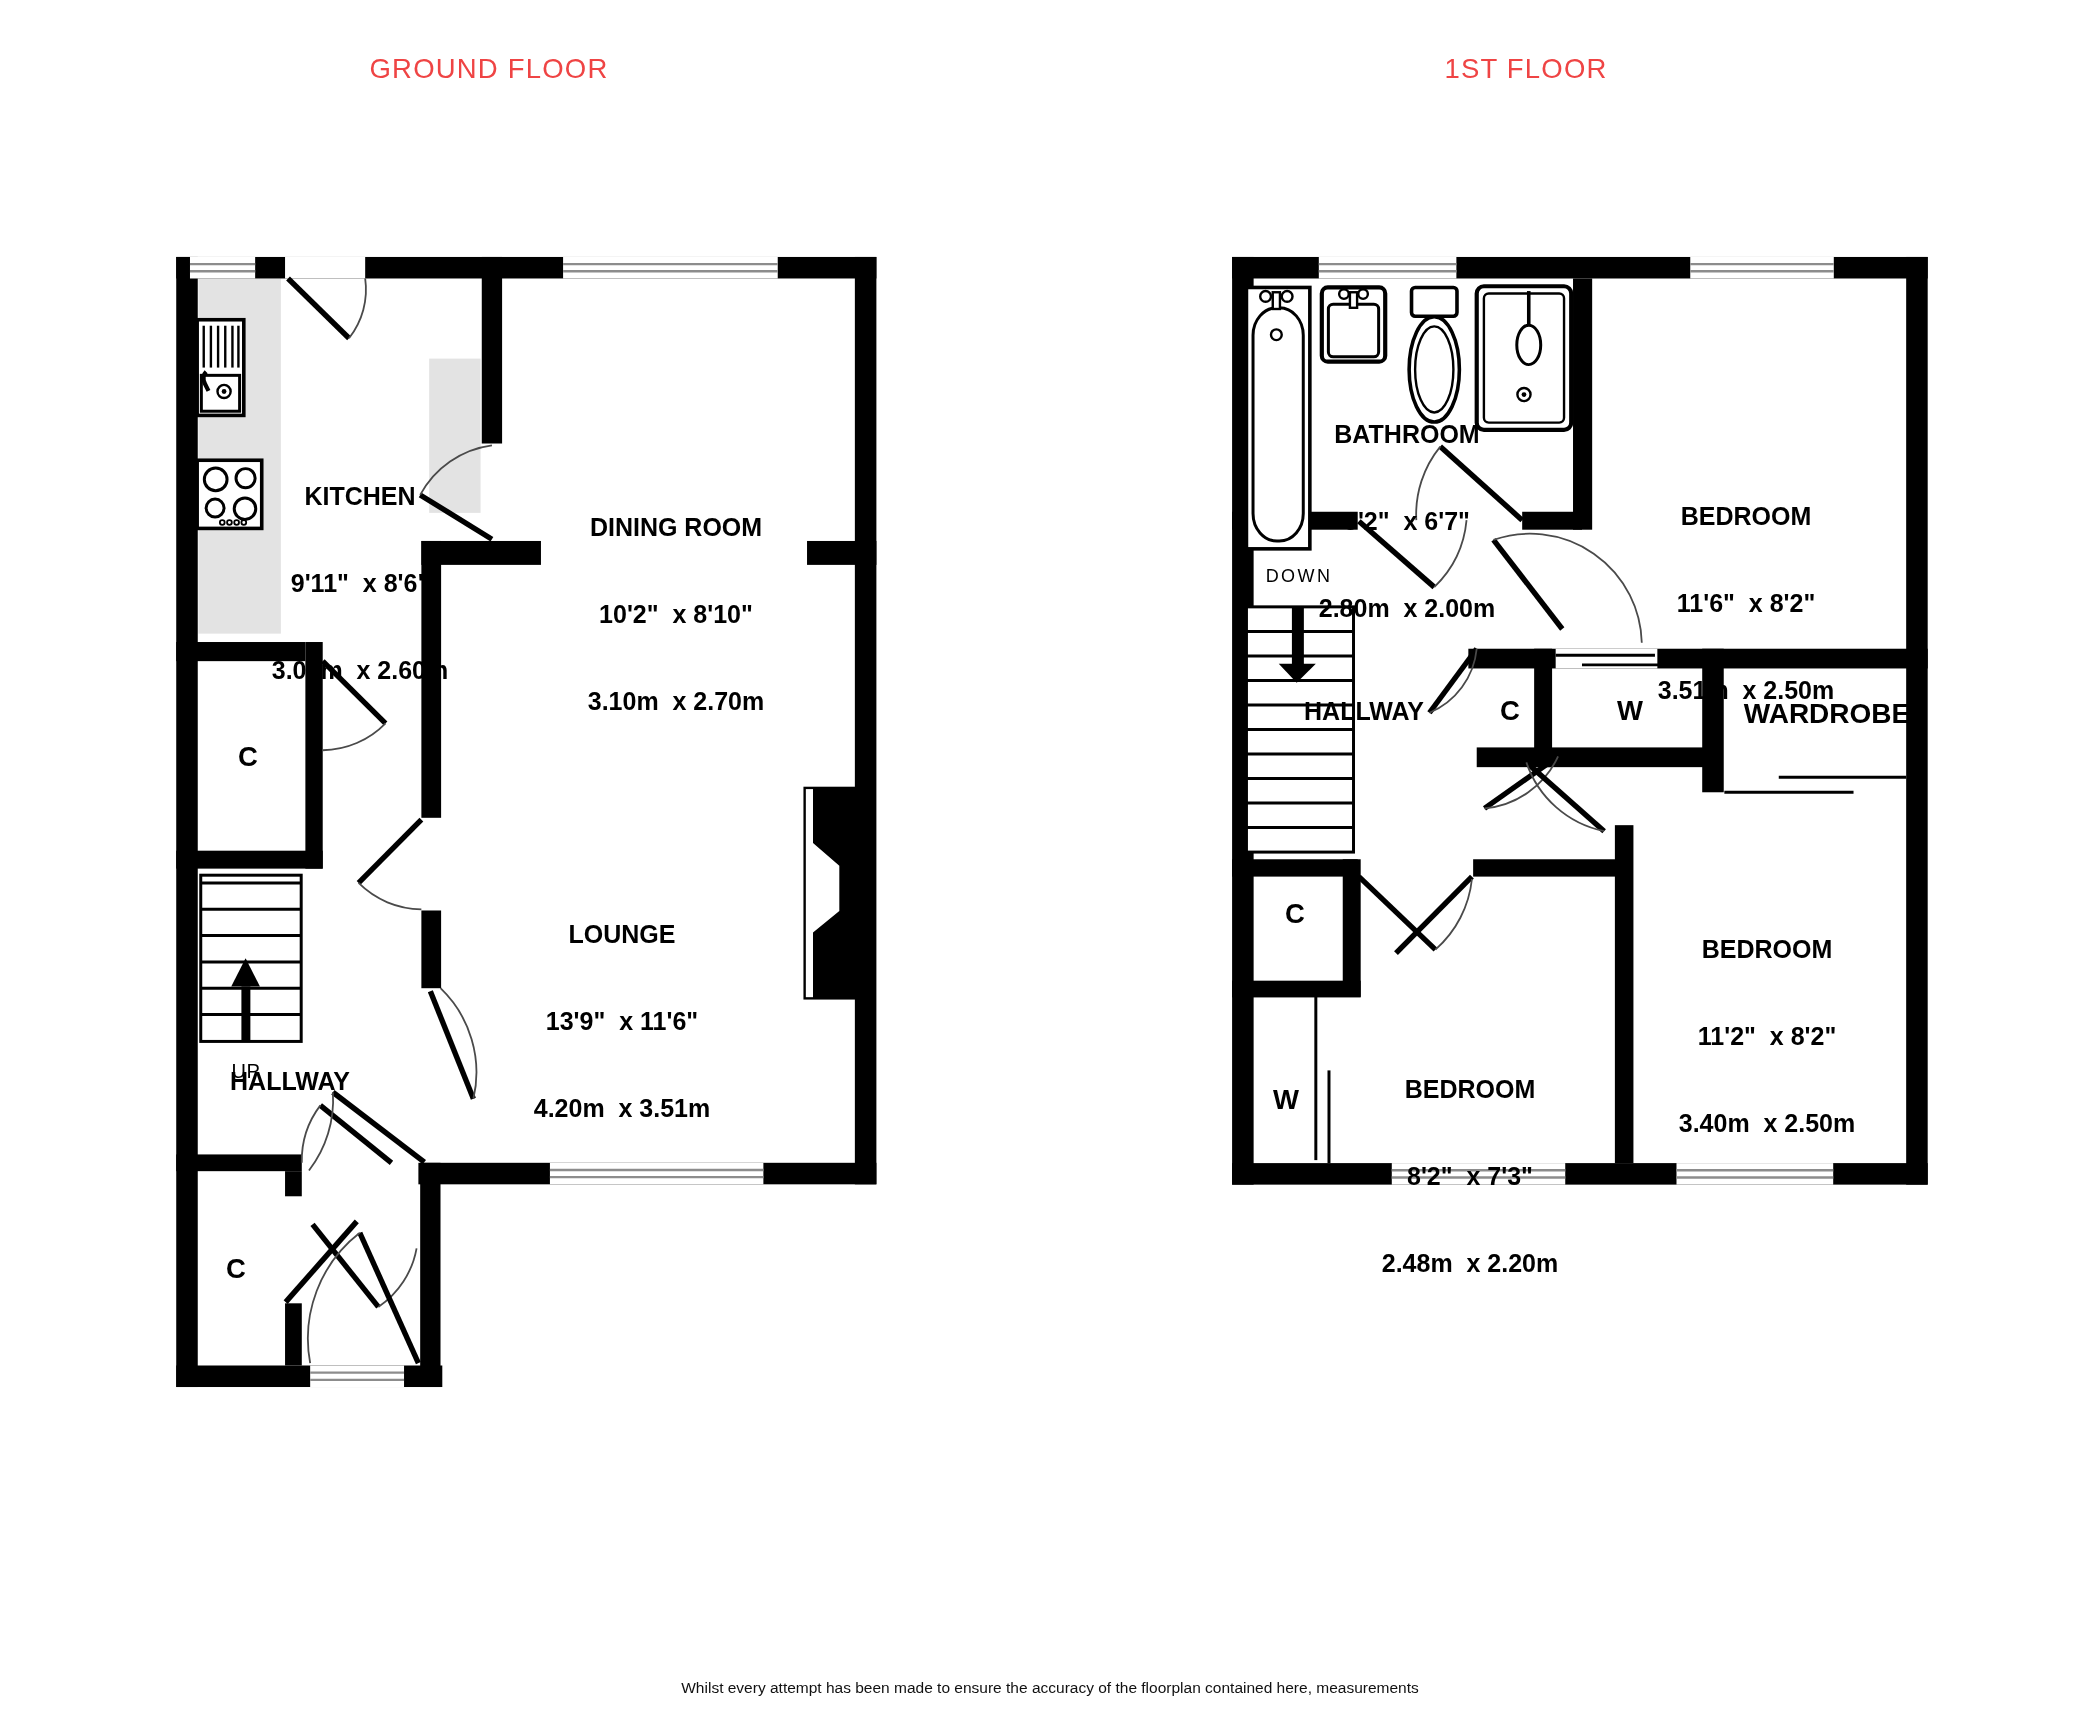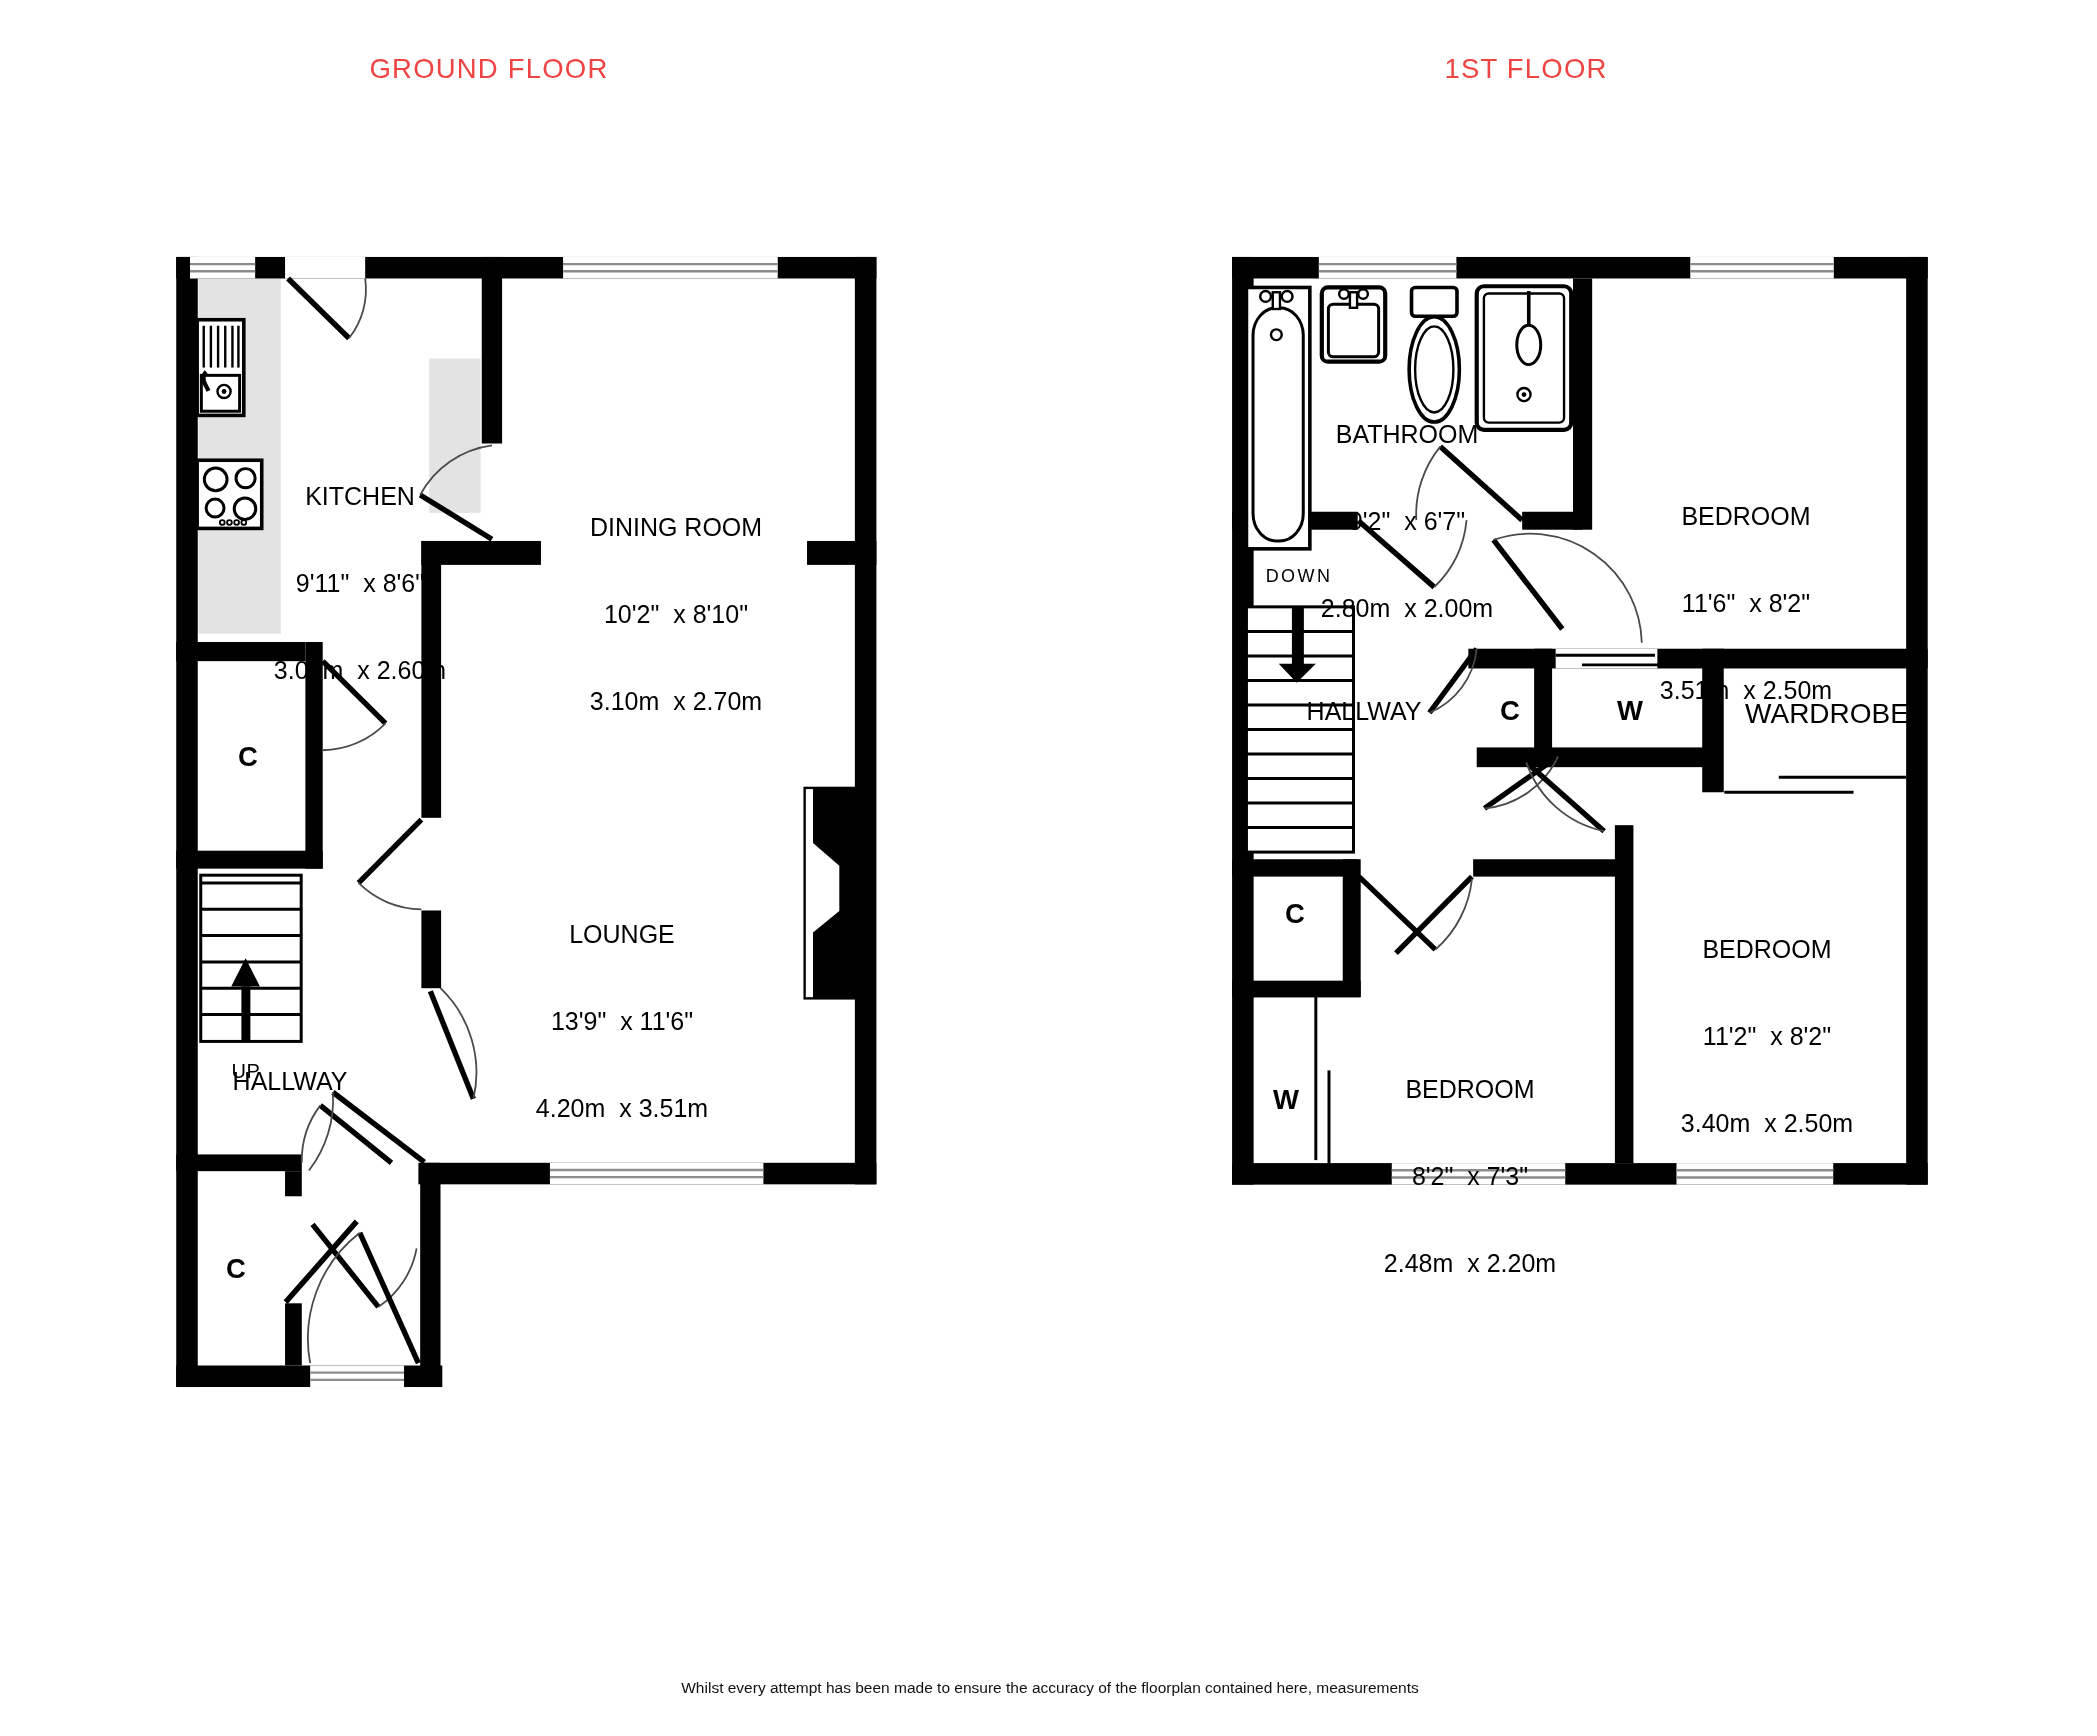--- a/index.html
+++ b/index.html
@@ -24,21 +24,21 @@
     font-size:27.5px;
     font-weight:400;
     letter-spacing:1.2px;
     white-space:pre;
     color:#ef4444;
   }
   .room-label{
     position:absolute;
     transform:translateX(-50%);
     text-align:center;
-    font-weight:400;
+    font-weight:700;
     font-size:25px;
     line-height:29px;
     white-space:pre;
     z-index:5;
   }
   .small-room-label{
     position:absolute;
     transform:translateX(-50%);
     font-weight:700;
     font-size:27.5px;

